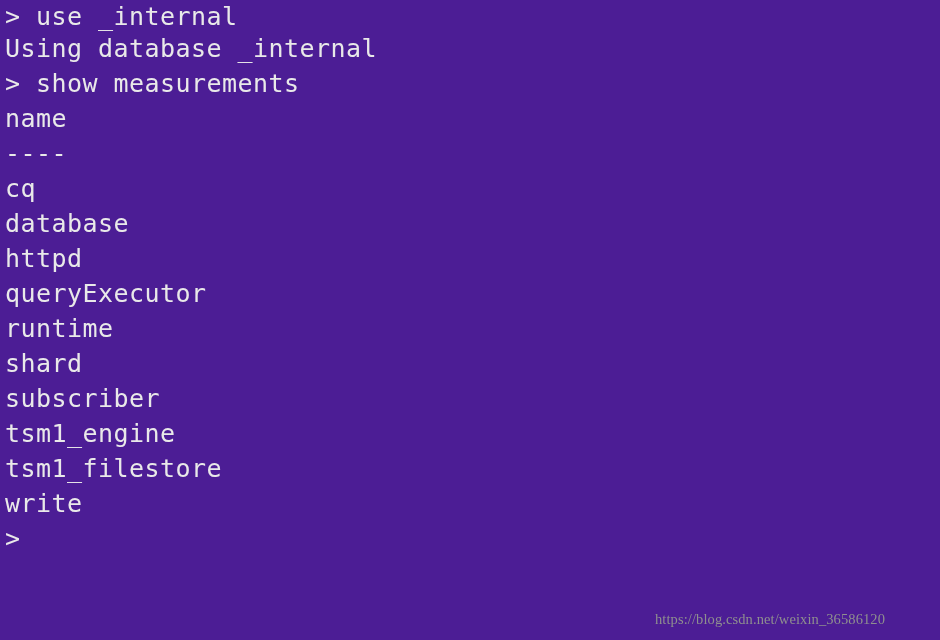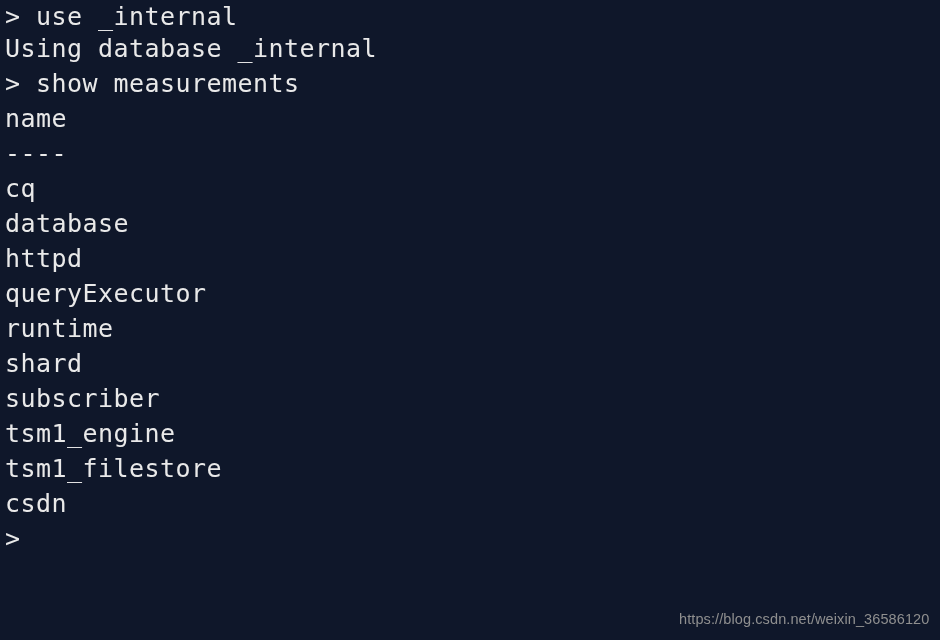--- a/index.html
+++ b/index.html
@@ -4,21 +4,21 @@
 <style>
   html, body {
     margin: 0;
     padding: 0;
     background: #000000;
   }
   #screen {
     position: relative;
     width: 940px;
     height: 640px;
-    background: #0f172a;
+    background: #4c1d95;
     overflow: hidden;
     font-family: "DejaVu Sans Mono", "Liberation Mono", monospace;
   }
   #terminal {
     position: absolute;
     top: 0;
     left: 0;
     width: 940px;
     padding: 0;
     margin: 0;
@@ -39,26 +39,25 @@
     line-height: 33px;
   }
   .cursor-line {
     height: 35px;
     line-height: 35px;
   }
   #watermark {
     position: absolute;
     left: 655px;
     top: 611px;
-    font-family: Liberation Sans, sans-serif;
+    font-family: Liberation Serif, serif;
     font-size: 14.5px;
     color: #8f8f8f;
     white-space: pre;
     letter-spacing: 0.1px;
-    margin-left: 24px;
   }
 </style>
 </head>
 <body>
 
 <div id="screen">
 
   <div id="terminal">
 
     <div class="line">&gt; use _internal</div>
@@ -85,21 +84,21 @@
     <div class="line">shard</div>
 
     <div class="line">subscriber</div>
 
 
     <div class="line">tsm1_engine</div>
 
     <div class="line">tsm1_filestore</div>
 
 
-    <div class="line">csdn</div>
+    <div class="line">write</div>
 
     <div class="line cursor-line"><span>&gt;</span><span> </span></div>
 
   </div>
 
   <div id="watermark">https://blog.csdn.net/weixin_36586120</div>
 
 </div>
 
 </body></html>

